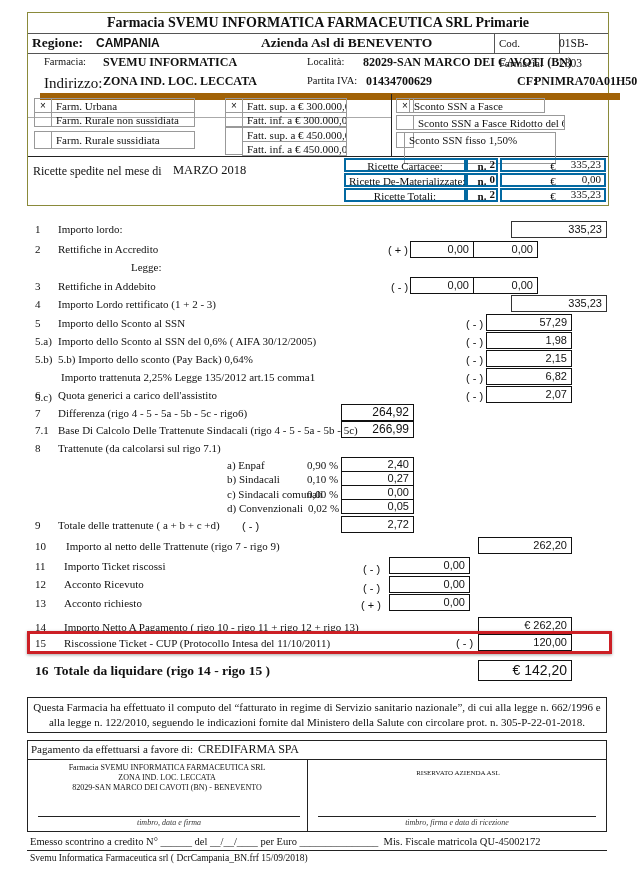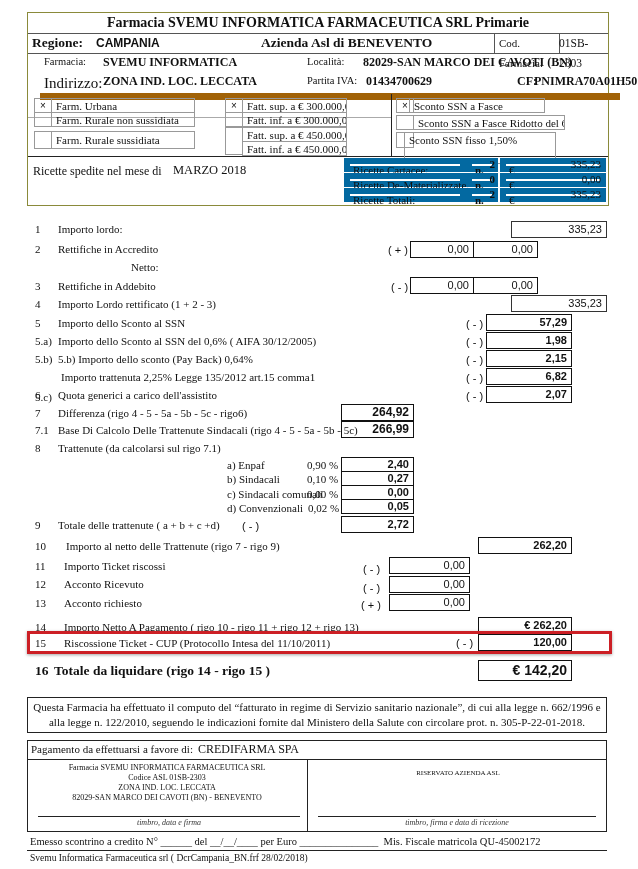--- a/index.html
+++ b/index.html
@@ -10,27 +10,27 @@
   
   #hdr { left:27px; top:12px; width:580px; height:192px; border:1px solid #8a8a3a; }
   .hrow { position:absolute; left:0; width:580px; border-bottom:1px solid #555; }
   .title { top:0; height:20px; text-align:center; font-weight:bold; font-size:14px; line-height:20px; }
   .row2 { top:20px; height:20px; font-size:13.5px; line-height:20px; }
   .row2 .c { position:absolute; top:0; height:20px; }
   .info { font-size:12px; }
   .cell { position:absolute; border:1px solid #999; box-sizing:border-box; font-size:11px; line-height:14px; padding-left:4px; white-space:nowrap; overflow:hidden; }
   .chk { position:absolute; border:1px solid #999; box-sizing:border-box; width:18px; text-align:center; font-size:10px; line-height:14px; font-family:"Liberation Sans", sans-serif; }
 
-  .rc { position:absolute; border:6px solid #0369a1; box-sizing:border-box; font-size:11px; line-height:13px; padding:0 3px; white-space:nowrap; }
+  .rc { position:absolute; border:2px solid #0369a1; box-sizing:border-box; font-size:11px; line-height:13px; padding:0 3px; white-space:nowrap;text-align:center; }
 
   
   .num { position:absolute; left:35px; font-size:11px; }
   .lbl { position:absolute; font-size:11px; white-space:nowrap; }
   .box { position:absolute; border:1px solid #111; box-sizing:border-box; height:17px; font-family:"Liberation Sans", sans-serif; font-size:11px; text-align:right; padding-right:4px; line-height:15px; }
-  .bold { font-weight:bold; }
+  .bold { font-weight:normal; }
   .sign { position:absolute; font-size:11px; font-family:"Liberation Sans", sans-serif; }
 
   #hl { left:27px; top:631px; width:585px; height:23px; border:3px solid #cc1f25; box-sizing:border-box; box-shadow:0 1px 3px rgba(0,0,0,.35); }
 
   #note { left:27px; top:697px; width:580px; height:36px; border:1px solid #222; box-sizing:border-box; font-size:11px; text-align:center; line-height:15px; padding-top:2px; }
   #pay { left:27px; top:740px; width:580px; height:92px; border:1px solid #222; box-sizing:border-box; }
   .small { font-size:8px; line-height:10px; text-align:center; }
   .ital { font-style:italic; font-size:8px; color:#333; text-align:center; }
 </style>
 </head>
@@ -109,21 +109,21 @@
 
 <div class="num" style="top:223px;">1</div>
 <div class="lbl" style="left:58px;top:223px;">Importo lordo:</div>
 <div class="box" style="left:511px;top:221px;width:96px;border-color:#333;">335,23</div>
 
 <div class="num" style="top:243px;">2</div>
 <div class="lbl" style="left:58px;top:243px;">Rettifiche in Accredito</div>
 <span class="sign" style="left:388px;top:244px;">( + )</span>
 <div class="box" style="left:410px;top:241px;width:64px;">0,00</div>
 <div class="box" style="left:473px;top:241px;width:65px;">0,00</div>
-<div class="lbl" style="left:131px;top:261px;">Netto:</div>
+<div class="lbl" style="left:131px;top:261px;">Legge:</div>
 
 <div class="num" style="top:280px;">3</div>
 <div class="lbl" style="left:58px;top:280px;">Rettifiche in Addebito</div>
 <span class="sign" style="left:391px;top:281px;">( - )</span>
 <div class="box" style="left:410px;top:277px;width:64px;">0,00</div>
 <div class="box" style="left:473px;top:277px;width:65px;">0,00</div>
 
 <div class="num" style="top:298px;">4</div>
 <div class="lbl" style="left:58px;top:298px;">Importo Lordo rettificato (1 + 2 - 3)</div>
 <div class="box" style="left:511px;top:295px;width:96px;border-color:#333;">335,23</div>
@@ -221,27 +221,26 @@
 </div>
 
 <div id="pay" class="abs">
   <div class="abs" style="left:3px;top:2px;font-size:11px;">Pagamento da effettuarsi a favore di:</div>
   <div class="abs" style="left:170px;top:1px;font-size:12px;">CREDIFARMA SPA</div>
   <div class="abs" style="left:0;top:18px;width:578px;border-top:1px solid #222;"></div>
   <div class="abs" style="left:279px;top:18px;height:73px;border-left:1px solid #222;"></div>
 
   <div class="abs small" style="left:4px;top:22px;width:270px;">
     <div>Farmacia SVEMU INFORMATICA FARMACEUTICA SRL</div>
-    <div>Codice ASL 01SB-2303</div>
     <div>ZONA IND. LOC. LECCATA</div>
     <div>82029-SAN MARCO DEI CAVOTI (BN) -  BENEVENTO</div>
   </div>
   <div class="abs" style="left:10px;top:75px;width:262px;border-top:1px solid #222;"></div>
   <div class="abs ital" style="left:10px;top:77px;width:262px;">timbro, data e firma</div>
 
   <div class="abs small" style="left:282px;top:27px;width:296px;font-size:7px;">RISERVATO AZIENDA ASL</div>
   <div class="abs" style="left:290px;top:75px;width:278px;border-top:1px solid #222;"></div>
   <div class="abs ital" style="left:290px;top:77px;width:278px;">timbro, firma e data di ricezione</div>
 </div>
 
 <div class="abs" style="left:30px;top:836px;font-size:10.5px;white-space:pre;">Emesso scontrino a credito N° ______ del __/__/____ per Euro _______________  Mis. Fiscale matricola QU-45002172</div>
 <div class="abs" style="left:27px;top:850px;width:580px;border-top:1px solid #222;"></div>
-<div class="abs" style="left:30px;top:853px;font-size:9.5px;">Svemu  Informatica Farmaceutica srl  ( DcrCampania_BN.frf  28/02/2018)</div>
+<div class="abs" style="left:30px;top:853px;font-size:9.5px;">Svemu  Informatica Farmaceutica srl  ( DcrCampania_BN.frf  15/09/2018)</div>
 
 </body></html>

